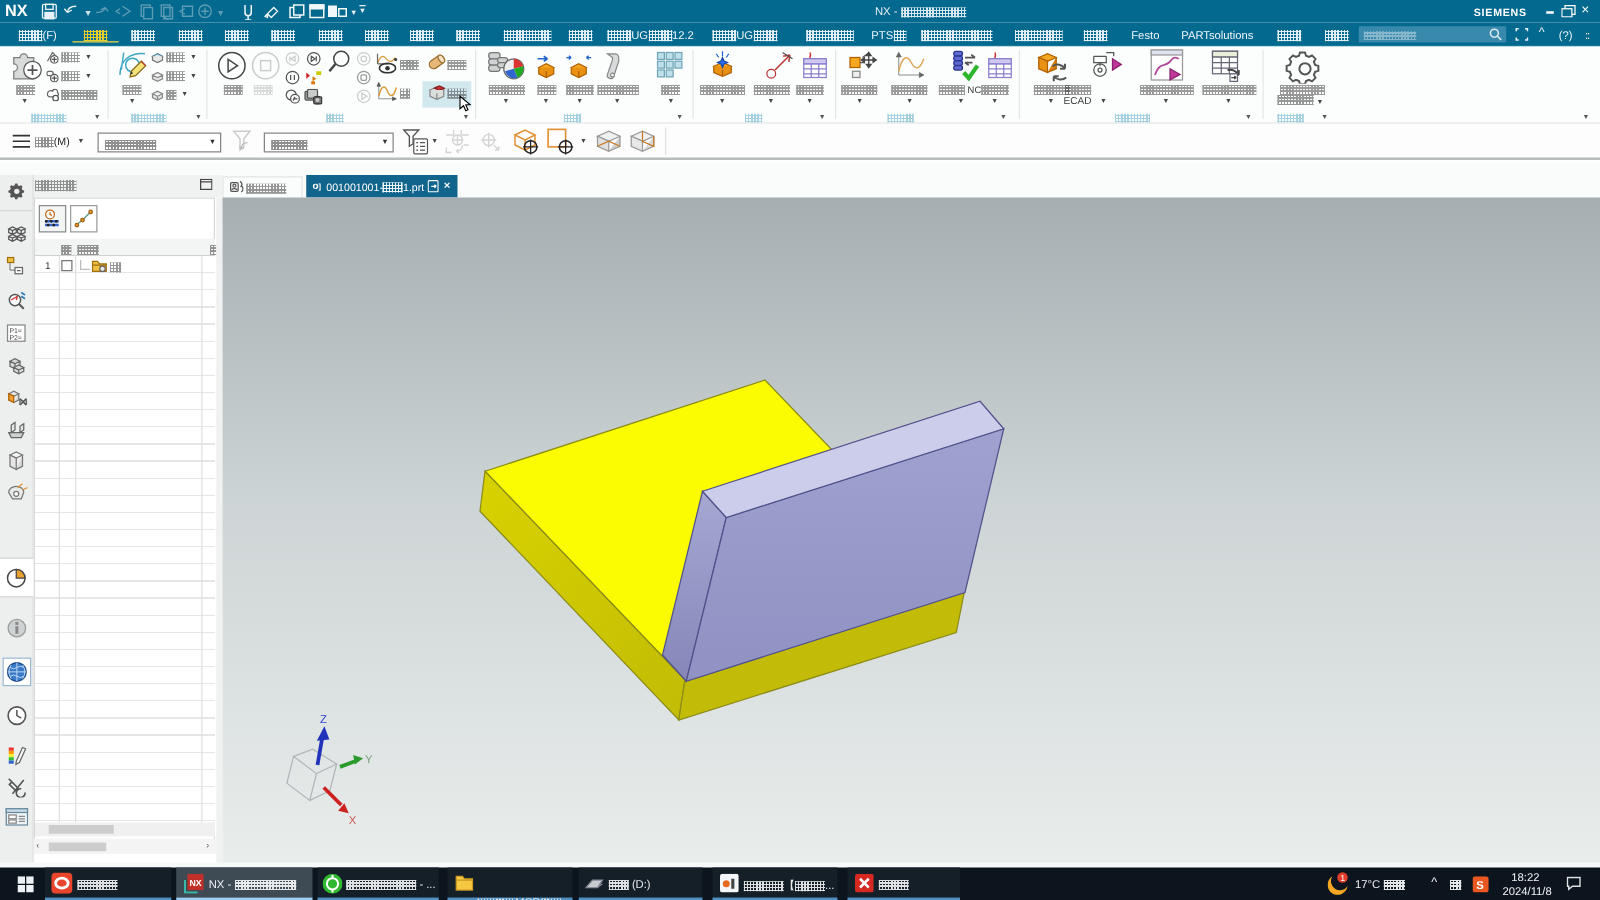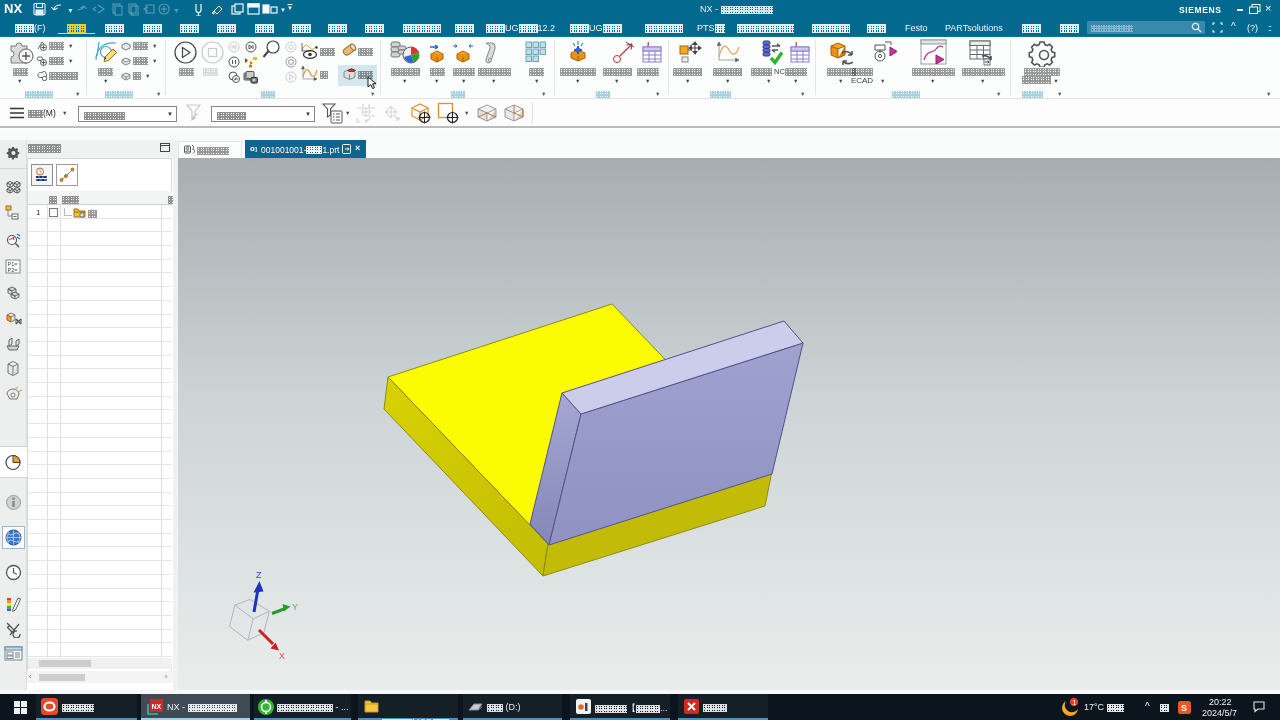--- a/index.html
+++ b/index.html
@@ -801,19 +801,19 @@
         <circle cx="12" cy="5" r="4.2" fill="#e33c28"></circle>
         <text x="10.3" y="7.8" font-size="7" fill="#fff" font-family="Liberation Sans">1</text>
       </svg>
  <div class="abs" style="left:1084px;top:8px;color:#f0f2f4">17°C <span class="z zl" style="width:17px"></span></div>
  <div class="abs" style="left:1145px;top:7px;color:#f0f2f4;font-size:10px">^</div>
  <div class="abs" style="left:1160px;top:8px;color:#f0f2f4"><span class="z zl" style="width:9px"></span></div>
  <svg class="abs" style="left:1178px;top:7px" width="13" height="13" viewBox="0 0 13 13">
         <rect x="0" y="0" width="13" height="13" rx="2.5" fill="#e85820"></rect>
         <text x="3" y="10" font-size="9" font-weight="bold" fill="#fff" font-family="Liberation Sans">S</text>
       </svg>
- <div class="abs" style="left:1209px;top:3px;color:#f0f2f4">20:22</div>
- <div class="abs" style="left:1202px;top:13.5px;color:#f0f2f4">2024/5/7</div>
+ <div class="abs" style="left:1209px;top:3px;color:#f0f2f4">18:22</div>
+ <div class="abs" style="left:1202px;top:13.5px;color:#f0f2f4">2024/11/8</div>
  <svg class="abs" style="left:1253px;top:7px" width="12" height="12" viewBox="0 0 12 12">
         <path d="M1 1 H11 V8 H5 L2 10.5 V8 H1z" fill="none" stroke="#dfe3e5" stroke-width="1.1"></path>
       </svg>
 </div>
 </div>
 
 </body></html>

